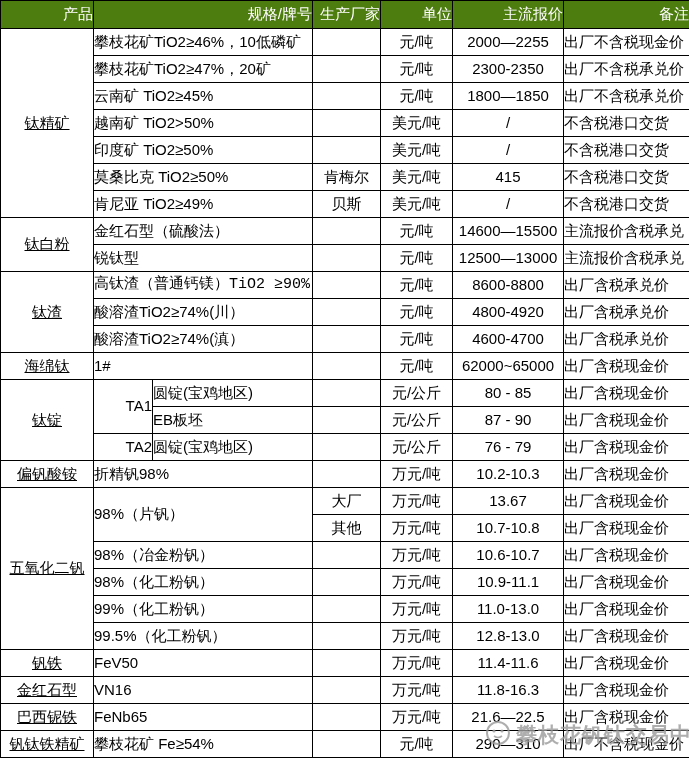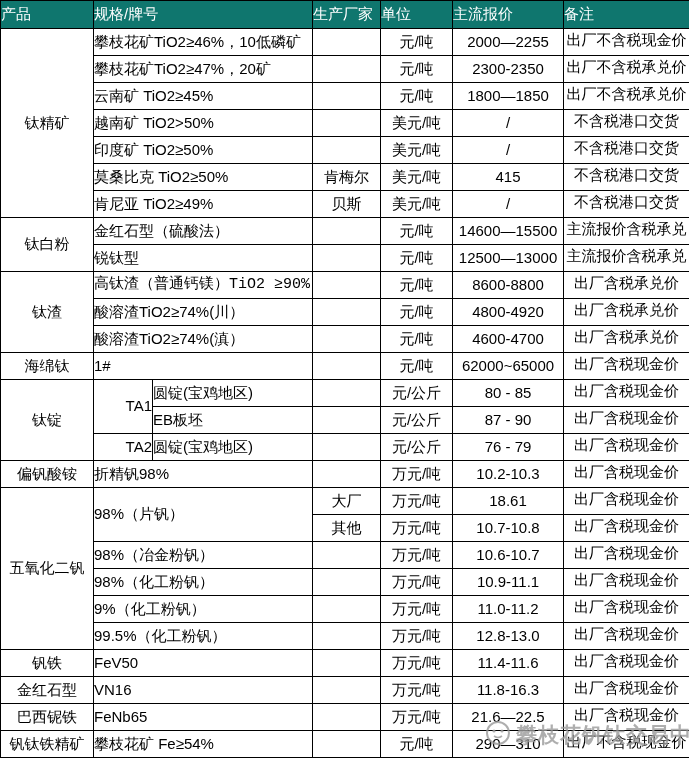--- a/index.html
+++ b/index.html
@@ -6,29 +6,29 @@
   body{
     width:689px;height:759px;position:relative;background:#ffffff;
     font-family:"Liberation Sans","DejaVu Sans",sans-serif;color:#000;
   }
   table.price{border-collapse:collapse;table-layout:fixed;width:689px;}
   table.price td, table.price th{
     border:1px solid #000;overflow:hidden;white-space:nowrap;
     font-size:15px;line-height:1.1;padding:0;
   }
   thead th{
-    background:#0f766e;color:#ffffff;height:27px;
-    font-size:17px;font-weight:400;text-align:left;
+    background:#4d7c0f;color:#ffffff;height:27px;
+    font-size:17px;font-weight:400;text-align:right;
   }
   tbody td{height:26px;}
-  td.prod{text-align:center;}
+  td.prod{text-align:center;text-decoration:underline;}
   td.spec{text-align:left;padding-left:5px;margin-top:28px;}
   td.grade{text-align:right;padding-left:5px;font-size:16px;}
   td.c{text-align:center;}
-  td.note{text-align:center;padding-left:4px;font-family:Liberation Mono, monospace;}
+  td.note{text-align:left;padding-left:4px;}
   td.sm{font-size:13px;font-family:Liberation Mono, monospace;}
   .watermark{
     position:absolute;left:485px;top:720px;display:flex;align-items:center;gap:5px;
     color:#9b9b9b;opacity:.8;pointer-events:none;
   }
   .watermark .wm-text{
     font-size:21px;font-weight:700;letter-spacing:1px;white-space:nowrap;
   }
 </style>
 </head>
@@ -180,21 +180,21 @@
       <td class="c"></td>
       <td class="c">万元/吨</td>
       <td class="c">10.2-10.3</td>
       <td class="note">出厂含税现金价</td>
     </tr>
     <tr>
       <td class="prod" rowspan="6">五氧化二钒</td>
       <td class="spec" colspan="2" rowspan="2">98%（片钒）</td>
       <td class="c">大厂</td>
       <td class="c">万元/吨</td>
-      <td class="c">18.61</td>
+      <td class="c">13.67</td>
       <td class="note">出厂含税现金价</td>
     </tr>
     <tr>
       <td class="c">其他</td>
       <td class="c">万元/吨</td>
       <td class="c">10.7-10.8</td>
       <td class="note">出厂含税现金价</td>
     </tr>
     <tr>
       <td class="spec" colspan="2">98%（冶金粉钒）</td>
@@ -204,24 +204,24 @@
       <td class="note">出厂含税现金价</td>
     </tr>
     <tr>
       <td class="spec" colspan="2">98%（化工粉钒）</td>
       <td class="c"></td>
       <td class="c">万元/吨</td>
       <td class="c">10.9-11.1</td>
       <td class="note">出厂含税现金价</td>
     </tr>
     <tr>
-      <td class="spec" colspan="2">9%（化工粉钒）</td>
-      <td class="c"></td>
-      <td class="c">万元/吨</td>
-      <td class="c">11.0-11.2</td>
+      <td class="spec" colspan="2">99%（化工粉钒）</td>
+      <td class="c"></td>
+      <td class="c">万元/吨</td>
+      <td class="c">11.0-13.0</td>
       <td class="note">出厂含税现金价</td>
     </tr>
     <tr>
       <td class="spec" colspan="2">99.5%（化工粉钒）</td>
       <td class="c"></td>
       <td class="c">万元/吨</td>
       <td class="c">12.8-13.0</td>
       <td class="note">出厂含税现金价</td>
     </tr>
     <tr>

